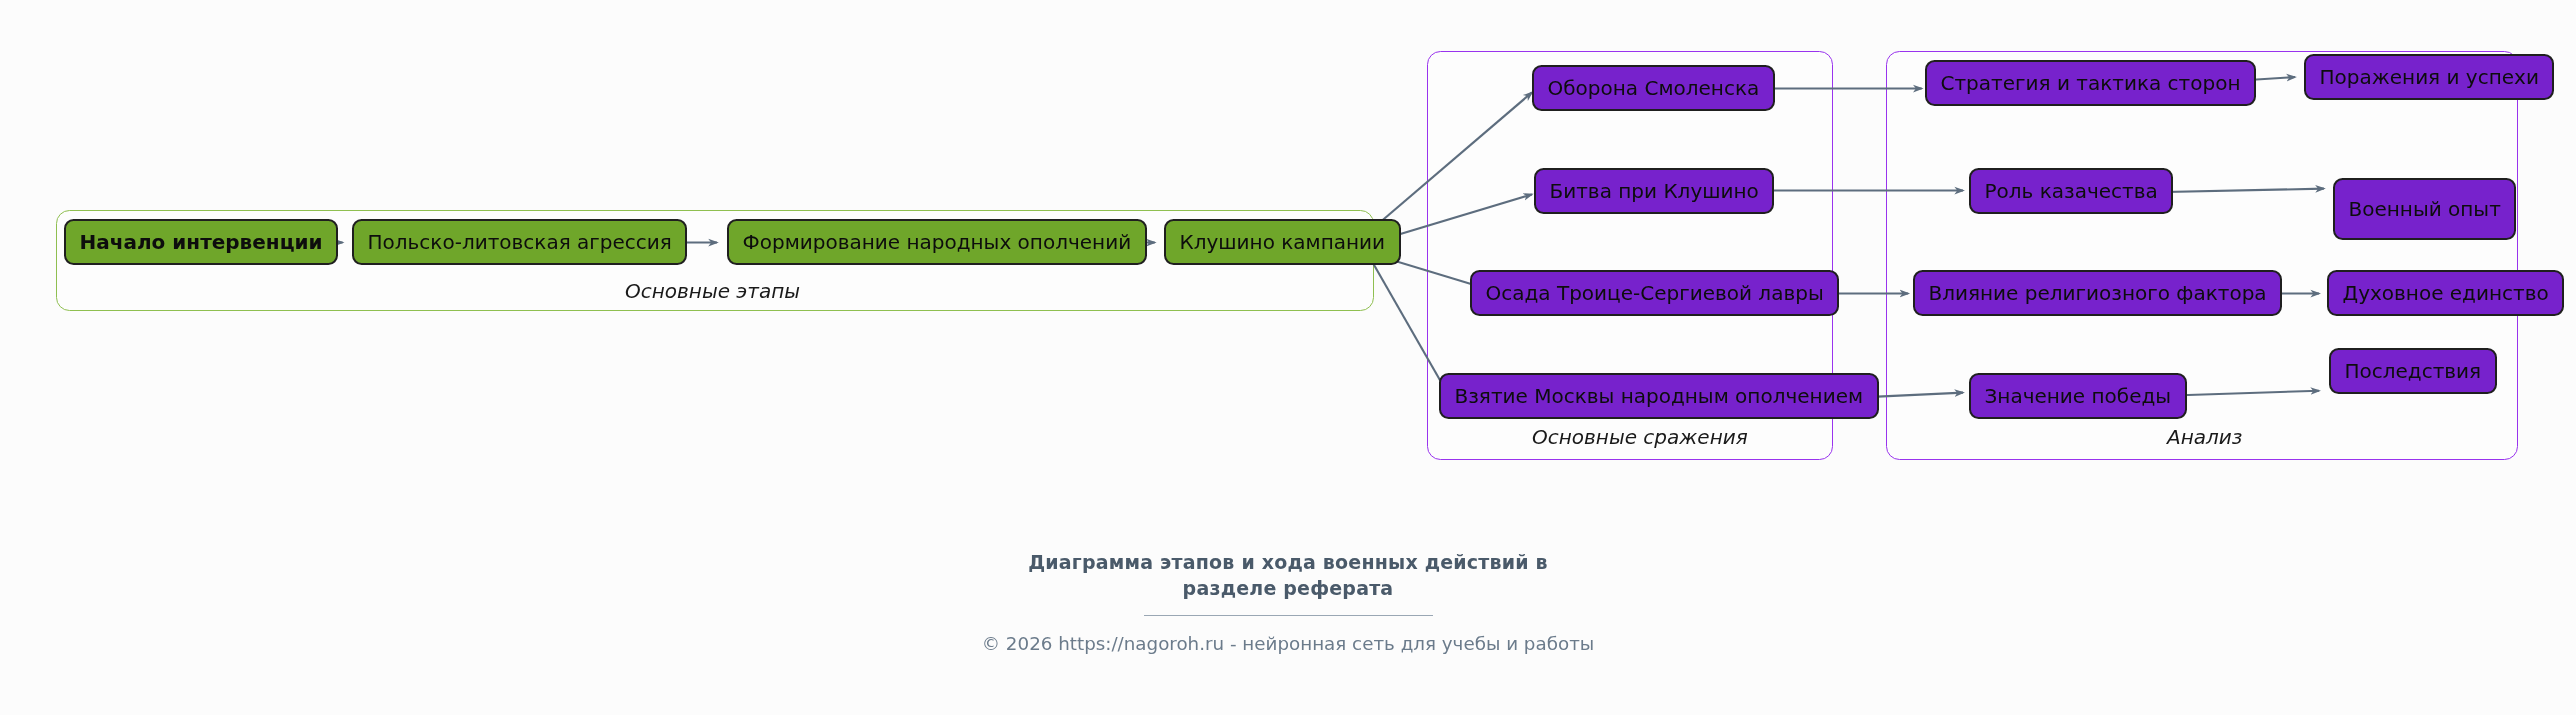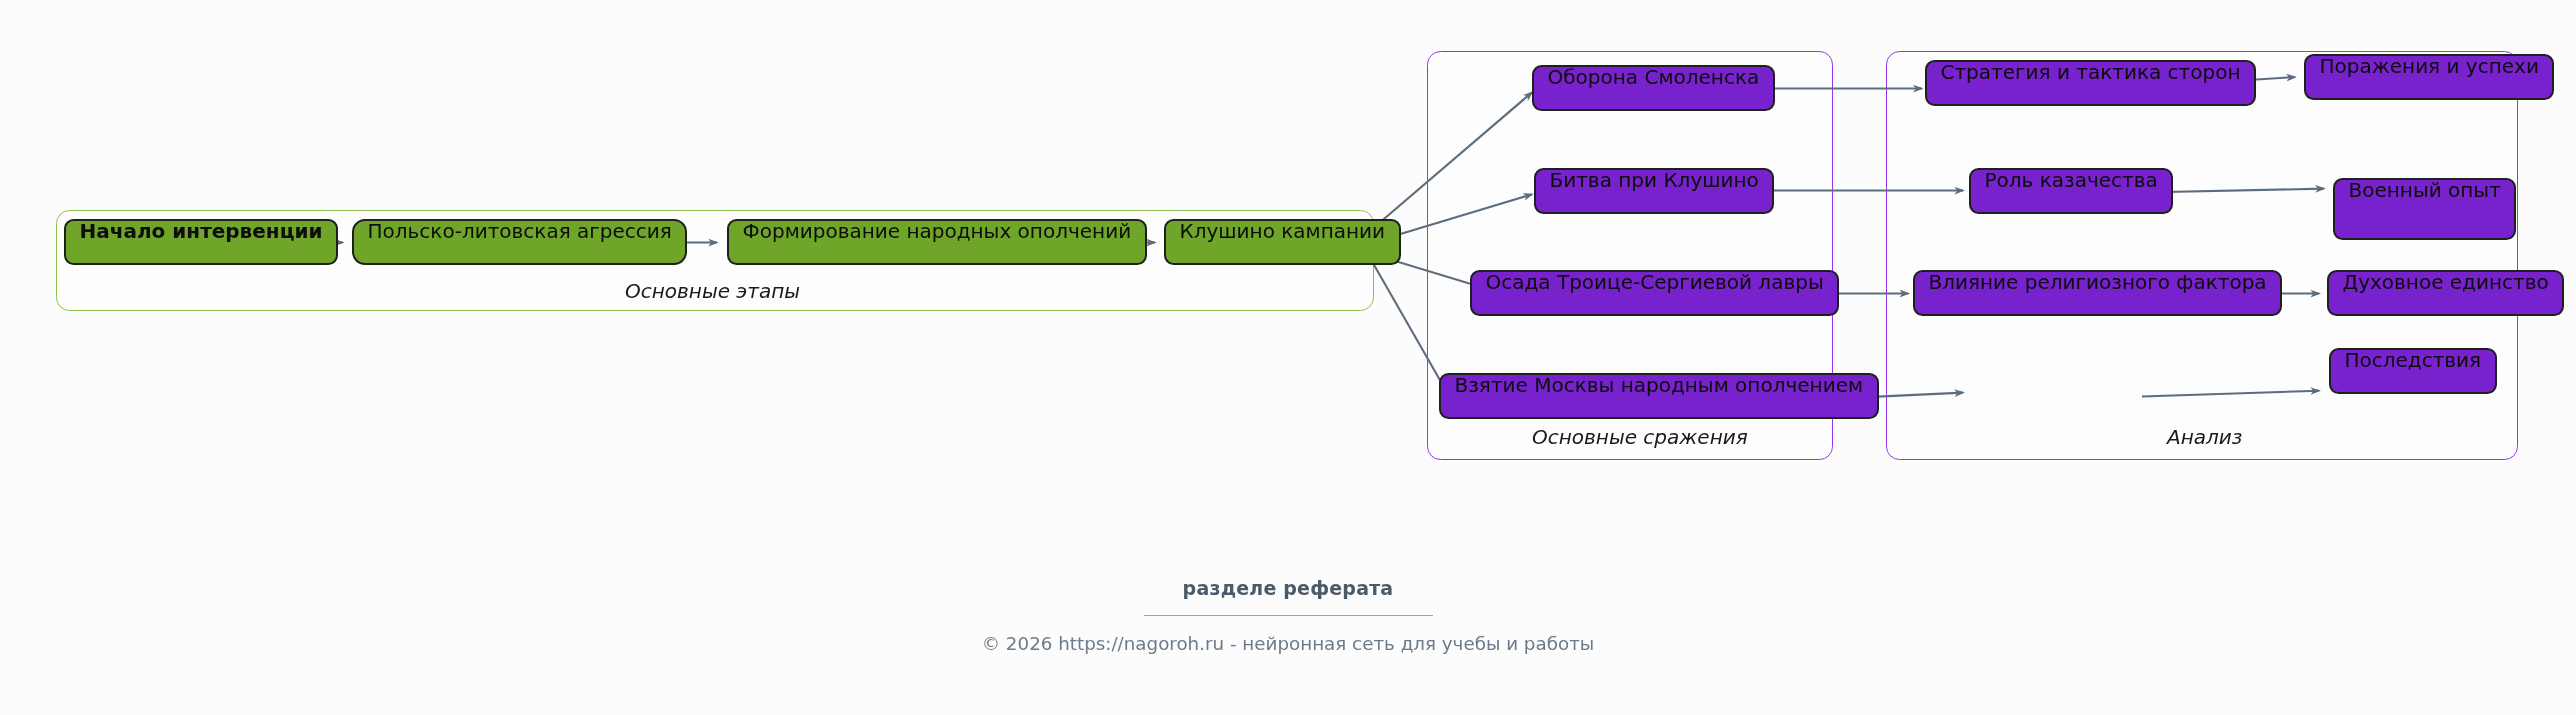--- a/index.html
+++ b/index.html
@@ -41,21 +41,21 @@
     white-space: nowrap;
     font-size: 20px;
     color: #1a1a1a;
     font-family: "DejaVu Sans", "Liberation Sans", sans-serif;
     font-style: italic;
   }
   .node {
     position: absolute;
     box-sizing: border-box;
     display: flex;
-    align-items: flex-start;
+    align-items: center;
     justify-content: center;
     border-radius: 9.6px;
     border: 2.1px solid #1f1f1f;
     white-space: nowrap;
     font-size: 20px;
     line-height: 1;
     color: #0d0d0d;
     padding: 0 13.5px;
     font-family: "DejaVu Sans", "Liberation Sans", sans-serif;
   }
@@ -126,21 +126,21 @@
       <path d="M2292,86 L2385,80"></path>
       <path d="M2226,200 L2415,196"></path>
       <path d="M2312,305 L2410,305"></path>
       <path d="M2226,412 L2410,406"></path>
     </g>
   </svg>
 
   <div class="node green" style="left:64px; top:219px; height:46px;font-weight:bold;">
     <span>Начало интервенции</span>
   </div>
-  <div class="node green" style="left:352px; top:219px; height:46px;border-radius:13px;">
+  <div class="node green" style="left:352px; top:219px; height:46px;">
     <span>Польско-литовская агрессия</span>
   </div>
   <div class="node green" style="left:727px; top:219px; height:46px;">
     <span>Формирование народных ополчений</span>
   </div>
   <div class="node green" style="left:1164px; top:219px; height:46px;">
     <span>Клушино кампании</span>
   </div>
 
   <div class="node purple" style="left:1532px; top:65px; height:46px;">
@@ -158,37 +158,40 @@
 
   <div class="node purple" style="left:1925px; top:60px; height:46px;">
     <span>Стратегия и тактика сторон</span>
   </div>
   <div class="node purple" style="left:1969px; top:168px; height:46px;">
     <span>Роль казачества</span>
   </div>
   <div class="node purple" style="left:1913px; top:270px; height:46px;">
     <span>Влияние религиозного фактора</span>
   </div>
+  <div class="node purple" style="left:1969px; top:373px; height:46px;">
+    <span>Значение победы</span>
+  </div>
 
   <div class="node purple" style="left:2304px; top:54px; height:46px;">
     <span>Поражения и успехи</span>
   </div>
   <div class="node purple" style="left:2333px; top:166px; height:62px;margin-top:12px;">
     <span>Военный опыт</span>
   </div>
   <div class="node purple" style="left:2327px; top:270px; height:46px;">
     <span>Духовное единство</span>
   </div>
   <div class="node purple" style="left:2329px; top:348px; height:46px;">
     <span>Последствия</span>
   </div>
 
   <div class="footer" style="top:550px;">
     <div class="footer-title">
-      <br>
+      <span>Диаграмма этапов и хода военных действий в</span><br>
       <span>разделе реферата</span>
     </div>
     <div class="footer-rule"></div>
     <div class="footer-copy">© 2026 https://nagoroh.ru - нейронная сеть для учебы и работы</div>
   </div>
 
 </div>
 
 
 </body></html>

